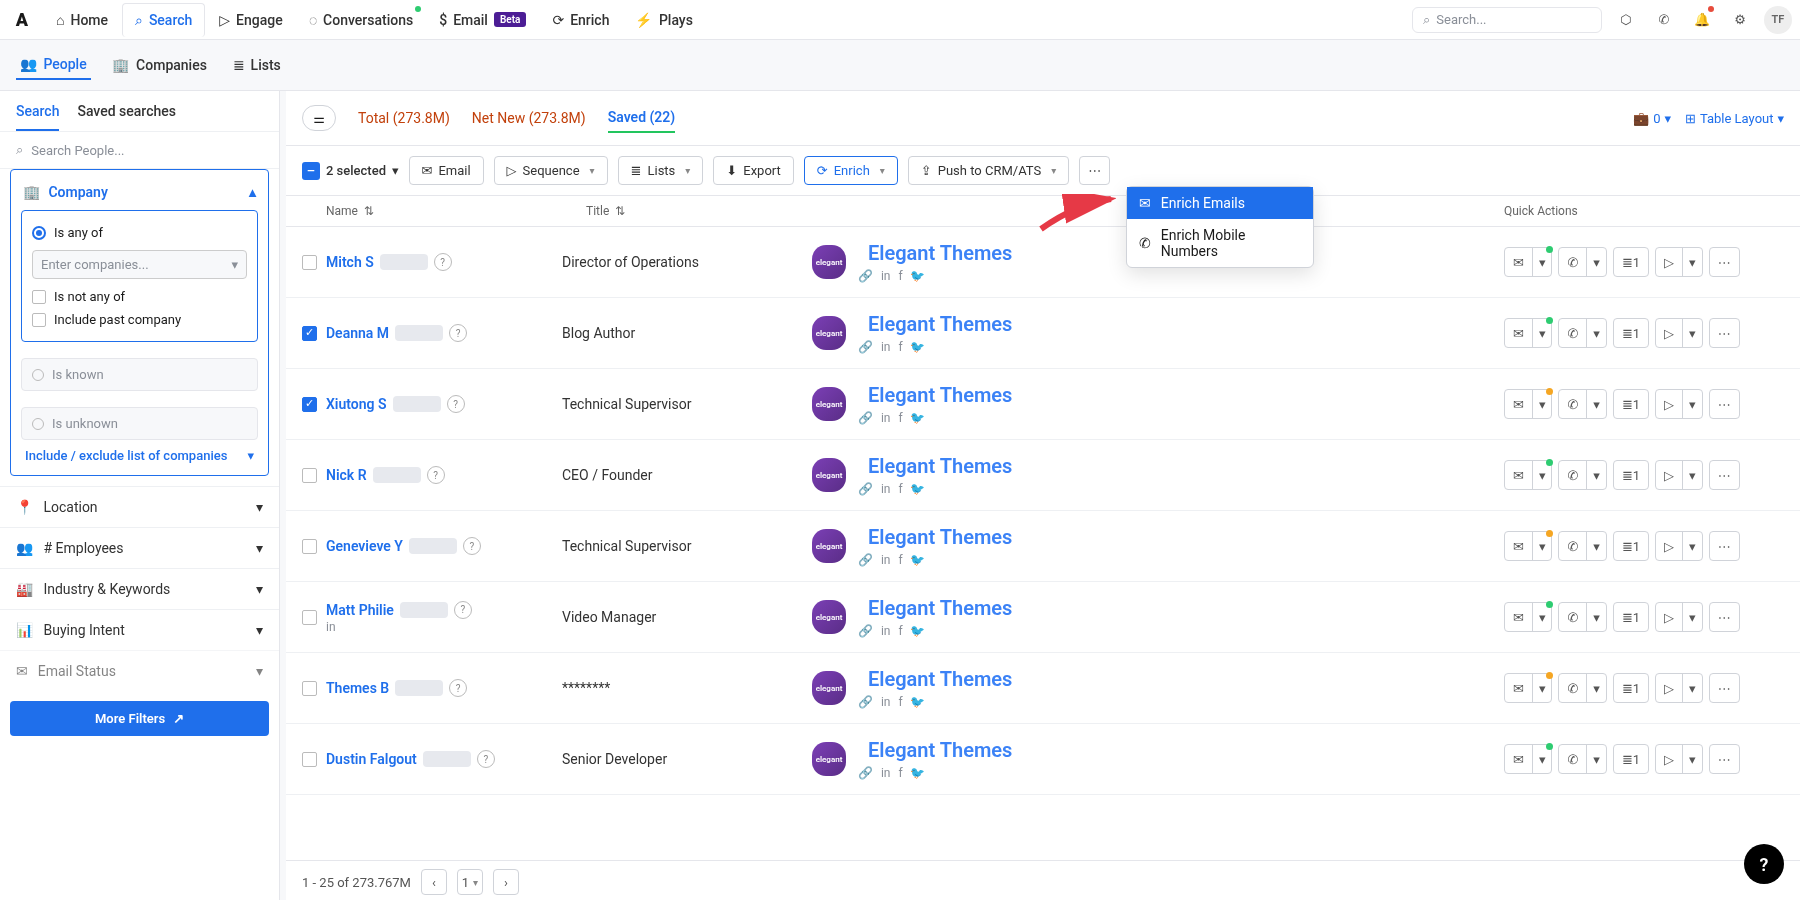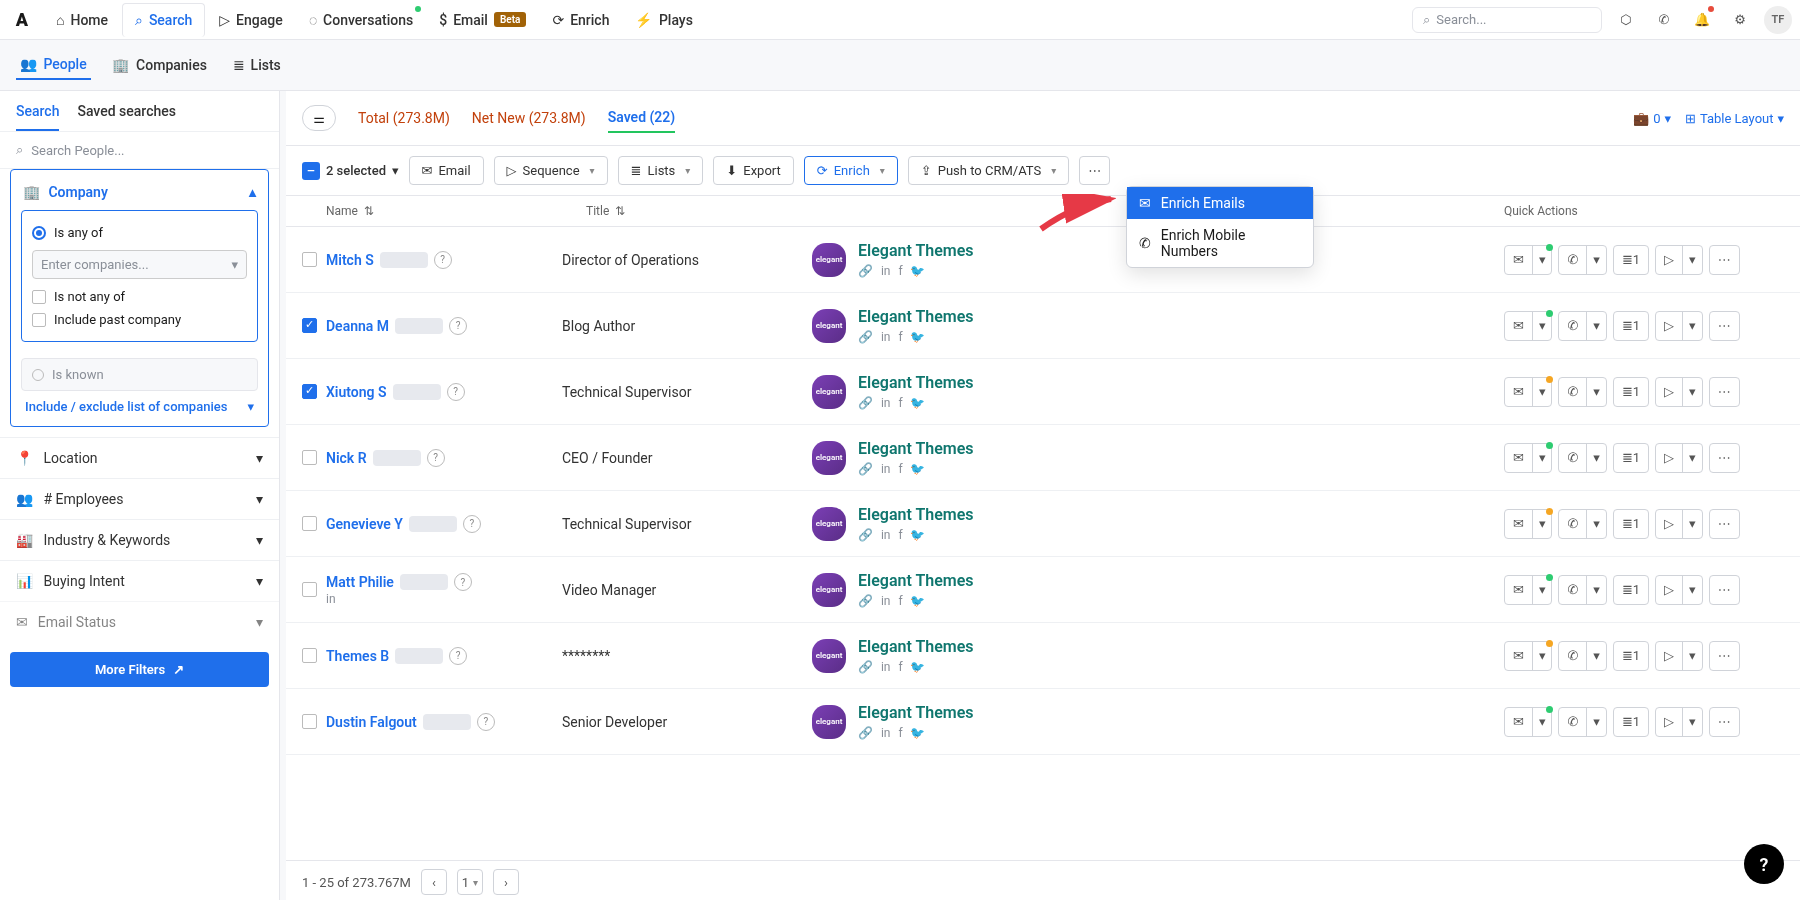--- a/index.html
+++ b/index.html
@@ -3,21 +3,21 @@
 <meta charset="utf-8">
 <style>
 * { margin: 0; padding: 0; box-sizing: border-box; }
 body { font-family: -apple-system, BlinkMacSystemFont, "Segoe UI", Roboto, sans-serif; font-size: 13px; color: #1a1a1a; background: #f7f8fa; overflow: hidden; }
 .topbar { display: flex; align-items: center; background: #fff; border-bottom: 1px solid #e5e6eb; height: 40px; padding: 0 8px; }
 .logo { width: 28px; height: 28px; display:flex;align-items:center;justify-content:center;font-weight:900;font-size:18px;}
 .topnav { display: flex; align-items: center; gap: 2px; margin-left: 8px; }
 .topnav-item { display: flex; align-items: center; gap: 6px; padding: 8px 12px; border-radius: 4px; cursor: pointer; font-size: 14px; font-weight: 500; color: #333; position: relative;}
 .topnav-item.active { color: #1f6feb; background: #fff; border:1px solid #e5e6eb; border-bottom:none;}
 .topnav-item .dot { width:6px;height:6px;border-radius:50%;background:#2ecc71;position:absolute;top:2px;right:4px;}
-.badge-beta { background:#a16207;color:#fff;font-size:10px;padding:2px 6px;border-radius:3px;font-weight:600;}
+.badge-beta { background:#4c1d95;color:#fff;font-size:10px;padding:2px 6px;border-radius:3px;font-weight:600;}
 .topbar-right { margin-left:auto; display:flex; align-items:center; gap:10px;}
 .search-global { display:flex;align-items:center;gap:6px;border:1px solid #e5e6eb;border-radius:6px;padding:4px 10px;width:190px;color:#8a8f98;}
 .icon-btn { width:28px;height:28px;display:flex;align-items:center;justify-content:center;cursor:pointer;border-radius:4px;color:#555;}
 .avatar { width:28px;height:28px;border-radius:50%;background:#eee;color:#666;display:flex;align-items:center;justify-content:center;font-size:11px;font-weight:600;}
 .subnav { display:flex;align-items:center;gap:18px;padding:10px 16px;border-bottom:1px solid #e5e6eb;background:#f7f8fa;}
 .subnav-item { display:flex;align-items:center;gap:6px;font-size:14px;font-weight:500;color:#333;cursor:pointer;padding:6px 4px;}
 .subnav-item.active { color:#1f6feb;border-bottom:2px solid #1f6feb;}
 .layout { display:flex; height: calc(100vh - 88px); }
 .sidebar { width:280px;background:#fff;border-right:1px solid #e5e6eb;display:flex;flex-direction:column;}
 .side-tabs { display:flex;gap:18px;padding:12px 16px 0 16px;font-size:14px;}
@@ -68,21 +68,21 @@
 .row .ck.on{background:#1f6feb;border-color:#1f6feb;position:relative;}
 .row .ck.on::after{content:"✓";color:#fff;font-size:11px;position:absolute;top:-1px;left:2px;}
 .name-cell{width:236px;}
 .name-link{color:#1f6feb;font-weight:600;font-size:14px;}
 .name-row1{display:flex;align-items:center;gap:6px;}
 .blur{background:#e7e9ee;border-radius:4px;width:48px;height:16px;display:inline-block;}
 .info-ic{width:18px;height:18px;border:1px solid #bbb;border-radius:50%;display:flex;align-items:center;justify-content:center;font-size:10px;color:#888;}
 .title-cell{width:250px;color:#333;font-size:14px;}
 .comp-cell{flex:1;display:flex;align-items:center;gap:12px;}
 .comp-logo{width:34px;height:34px;border-radius:14px;background:linear-gradient(135deg,#7b3fb5,#5a2d87);display:flex;align-items:center;justify-content:center;color:#fff;font-size:8px;font-weight:600;}
-.comp-text .cn{color:#0f766e;font-weight:600;font-size:16px;}
+.comp-text .cn{color:#3b82f6;font-weight:600;font-size:20px;margin-left:10px;}
 .soc{display:flex;gap:8px;margin-top:4px;color:#8a8f98;font-size:12px;}
 .qa-cell{width:280px;display:flex;gap:6px;align-items:center;}
 .qa-btn{border:1px solid #d0d3d9;border-radius:4px;height:30px;display:flex;align-items:center;justify-content:center;padding:0 8px;cursor:pointer;color:#555;position:relative;}
 .qa-btn.split{padding:0;}
 .qa-btn.split .l{padding:0 8px;border-right:1px solid #d0d3d9;height:100%;display:flex;align-items:center;}
 .qa-btn.split .r{padding:0 6px;display:flex;align-items:center;}
 .dot-g{width:7px;height:7px;border-radius:50%;background:#2ecc71;position:absolute;top:-2px;right:-2px;}
 .dot-o{width:7px;height:7px;border-radius:50%;background:#f5a623;position:absolute;top:-2px;right:-2px;}
 .pager{display:flex;align-items:center;gap:10px;padding:8px 16px;border-top:1px solid #e5e6eb;font-size:13px;color:#555;}
 .pg-btn{border:1px solid #d0d3d9;border-radius:4px;width:26px;height:26px;display:flex;align-items:center;justify-content:center;cursor:pointer;}
@@ -192,20 +192,24 @@
         </div>
         <div class="check-row">
           <span class="check-sq"></span>
           <span>Include past company</span>
         </div>
       </div>
       <div class="pill">
         <span class="rc"></span>
         <span>Is known</span>
       </div>
+      <div class="pill">
+        <span class="rc"></span>
+        <span>Is unknown</span>
+      </div>
       <div class="include-link">
         <span>Include / exclude list of companies</span>
         <span>▾</span>
       </div>
     </div>
 
     <div class="filter-row">
       <div class="left">
           <span>📍</span>
           <span>Location</span>

